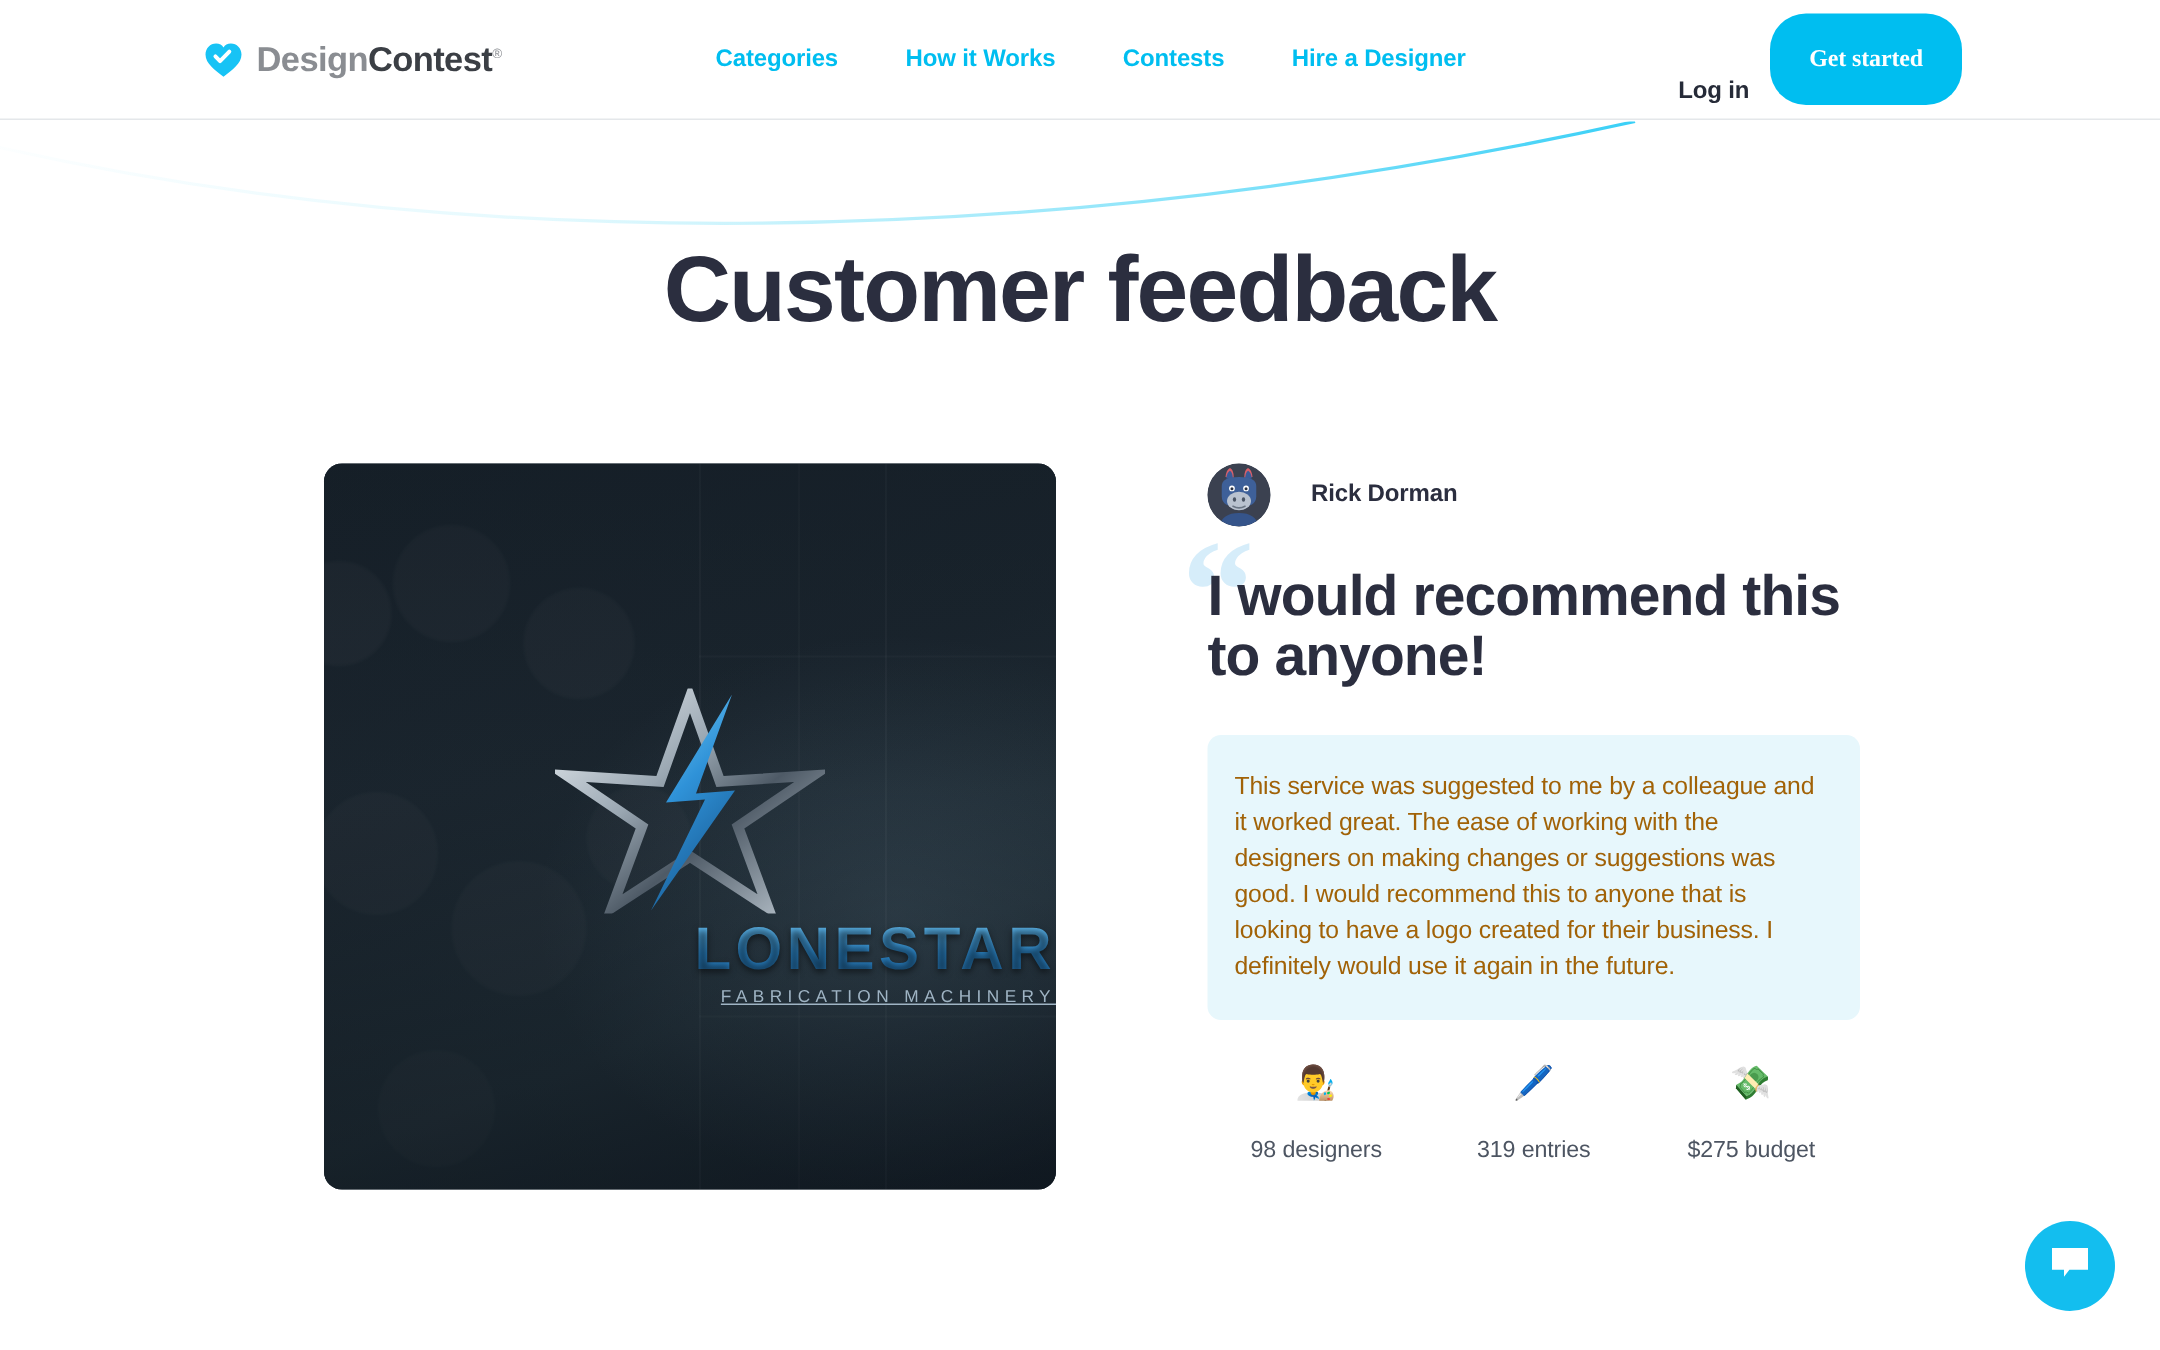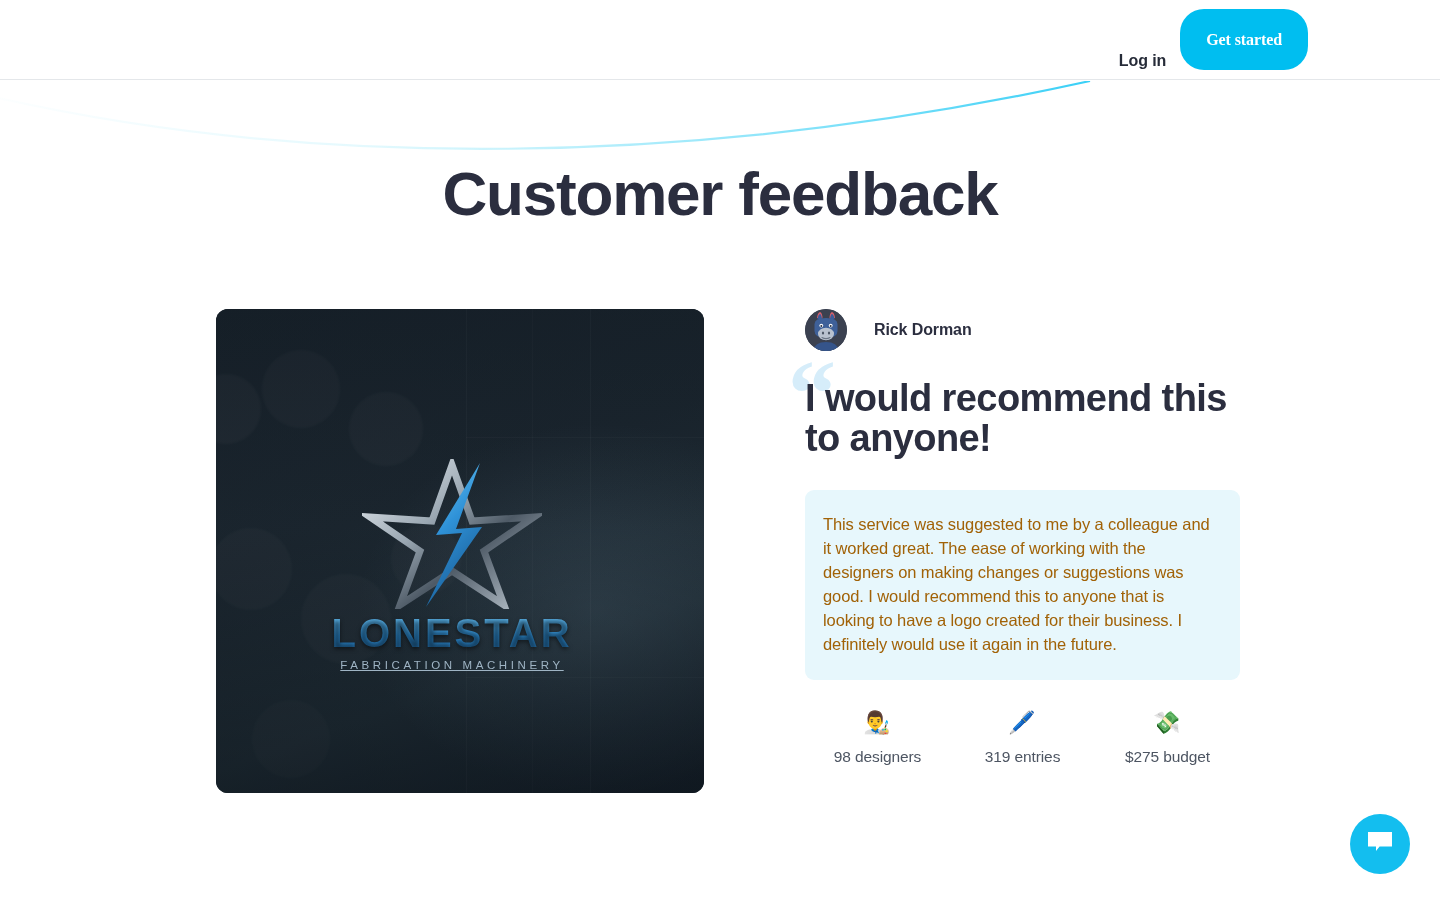--- a/index.html
+++ b/index.html
@@ -175,23 +175,23 @@
   }
   .preview-shade {
     position: absolute;
     inset: 0;
     background: linear-gradient(180deg, rgba(12,20,28,0.34) 0%, rgba(12,20,28,0.15) 45%, rgba(8,14,20,0.45) 100%);
   }
 
   
   .logo-art {
     position: absolute;
-    left: 0; right: 16px;
+    left: 0; right: 0;
     top: 150px;
-    text-align: center;
+    text-align: right;
   }
   .logo-star { display: block; margin: 0 auto; }
   .logo-name {
     margin-top: 2px;
     font-size: 40px;
     font-weight: bold;
     letter-spacing: 3px;
     color: #2f8fd4;
     background: linear-gradient(180deg, #6fc4f2 0%, #2b86c9 55%, #1d5e94 100%);
     -webkit-background-clip: text;
@@ -285,21 +285,21 @@
     flex: 1;
     text-align: center;
   }
   .stat-icon {
     font-size: 22px;
     line-height: 26px;
     display: block;
     font-family: "DejaVu Sans", sans-serif;
   }
   .stat-label {
-    margin-top: 12px;
+    margin-top: 22px;
     display: block;
     font-size: 15.5px;
     color: #4d5562;
     letter-spacing: -0.1px;
   }
 
   
   .chat-widget {
     position: absolute;
     right: 30px;
@@ -313,21 +313,36 @@
     justify-content: center;
     cursor: pointer;
     z-index: 30;
   }
 </style>
 </head>
 <body>
 
 <div class="header">
 
-
+  <a class="brand" href="#">
+    <span class="brand-mark">
+      <svg width="26" height="24" viewBox="0 0 26 24" xmlns="http://www.w3.org/2000/svg">
+        <path d="M13 23.2C7.4 18.8 1 14.6 1 8.4 1 4.2 4.1 1 8.1 1c2.2 0 4 1 4.9 2.6C13.9 2 15.7 1 17.9 1 21.9 1 25 4.2 25 8.4c0 6.2-6.4 10.4-12 14.8z" fill="#17c3f5"></path>
+        <path d="M7.6 9.6l3.1 3.2 6.2-6.4" fill="none" stroke="#ffffff" stroke-width="2.6" stroke-linecap="round" stroke-linejoin="round"></path>
+      </svg>
+    </span>
+    <span class="brand-text"><span class="b-light">Design</span><span class="b-dark">Contest</span><span class="b-reg">®</span></span>
+  </a>
+
+  <nav class="nav">
+    <a href="#">Categories</a>
+    <a href="#">How it Works</a>
+    <a href="#">Contests</a>
+    <a href="#">Hire a Designer</a>
+  </nav>
 
   <div class="header-right">
     <a class="login-link" href="#">Log in</a>
     <button class="cta-btn">Get started</button>
   </div>
 </div>
 
 <div class="hero-curve">
   <svg width="1440" height="90" viewBox="0 0 1440 90" xmlns="http://www.w3.org/2000/svg">
     <defs>

